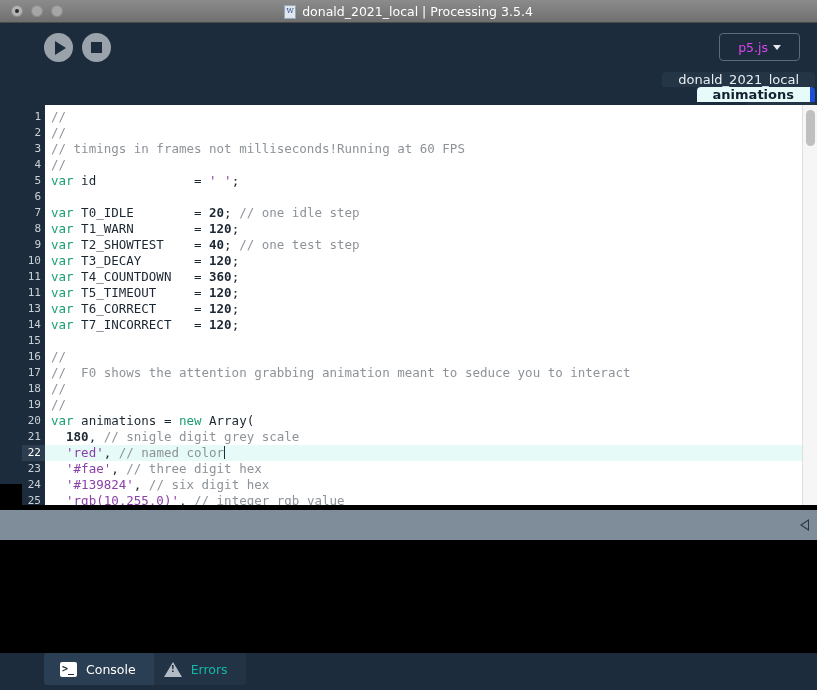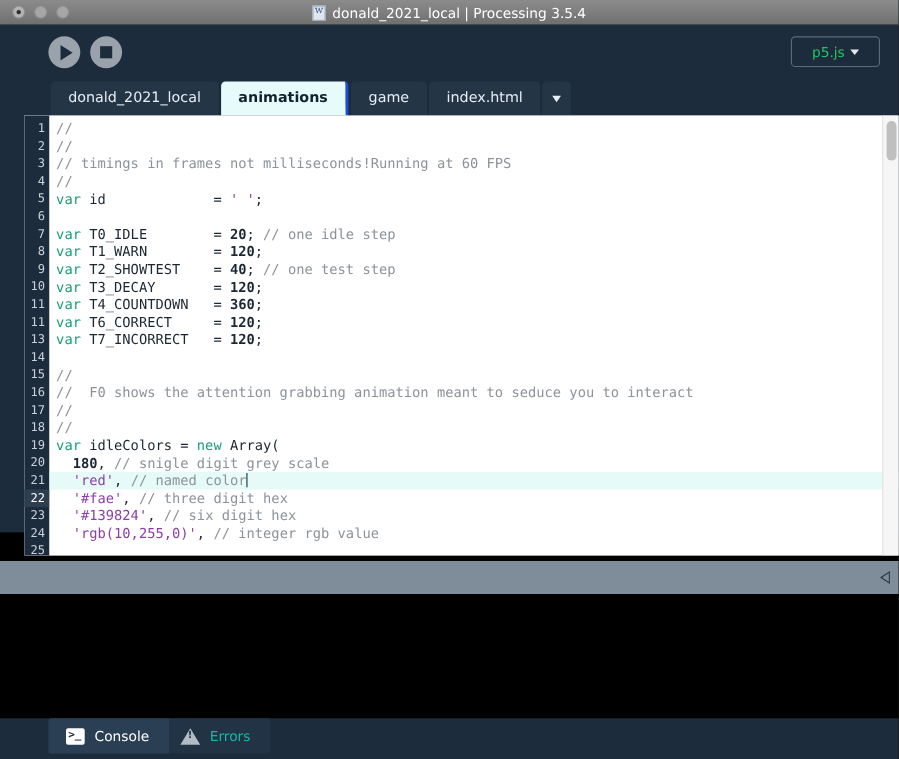--- a/index.html
+++ b/index.html
@@ -57,46 +57,47 @@
     border-left: 11px solid #1d2c3c;
     border-top: 7px solid transparent;
     border-bottom: 7px solid transparent;
   }
   .stop-sq { width: 11px; height: 11px; background: #1d2c3c; }
 
   .mode-select {
     position: absolute; right: 17px; top: 10px;
     min-width: 62px; height: 28px; padding: 0 18px;
     border: 1px solid #5b6b7c; border-radius: 4px;
-    background: #1d2c3c; color: #22c55e; font-size: 12.5px;
+    background: #1d2c3c; color: #d946ef; font-size: 12.5px;
     display: flex; align-items: center; justify-content: center; gap: 5px;
     cursor: pointer;
   }
   .caret-down {
     width: 0; height: 0;
     border-left: 4px solid transparent; border-right: 4px solid transparent;
     border-top: 5px solid #e4e9ee;
   }
 
   
   .tabbar {
     position: absolute; left: 0; top: 72px; width: 817px; height: 33px;
     background: #1d2c3c; display: flex; align-items: flex-end;
-    padding-left: 46px;
+    padding-left: 22px;
+    flex-direction: column;
   }
   .tab {
     height: 31px; padding: 0 16px;
     display: flex; align-items: center; justify-content: center;
     font-size: 13px; color: #e7edf2; background: #243546;
     border-radius: 4px 4px 0 0; margin-right: 2px; cursor: pointer;
     white-space: nowrap;
   }
   .tab.active {
     background: #e6fbfa; color: #142130; font-weight: bold;
-    border-right: 3px solid #1d4ed8;
+    border-right: 5px solid #1d4ed8;
   }
   .tab.tab-menu { padding: 0 9px; }
   .tab-caret {
     width: 0; height: 0;
     border-left: 4px solid transparent; border-right: 4px solid transparent;
     border-top: 6px solid #e7edf2;
   }
 
   
   .editor-wrap {
@@ -279,28 +280,29 @@
         <div class="row"><span class="cmt">//</span></div>
         <div class="row"><span class="cmt">// timings in frames not milliseconds!Running at 60 FPS</span></div>
         <div class="row"><span class="cmt">//</span></div>
         <div class="row"><span class="kw">var</span><span class="pl"> id             = </span><span class="str">' '</span><span class="pl">;</span></div>
         <div class="row"></div>
         <div class="row"><span class="kw">var</span><span class="pl"> T0_IDLE        = </span><span class="num">20</span><span class="pl">; </span><span class="cmt">// one idle step</span></div>
         <div class="row"><span class="kw">var</span><span class="pl"> T1_WARN        = </span><span class="num">120</span><span class="pl">;</span></div>
         <div class="row"><span class="kw">var</span><span class="pl"> T2_SHOWTEST    = </span><span class="num">40</span><span class="pl">; </span><span class="cmt">// one test step</span></div>
         <div class="row"><span class="kw">var</span><span class="pl"> T3_DECAY       = </span><span class="num">120</span><span class="pl">;</span></div>
         <div class="row"><span class="kw">var</span><span class="pl"> T4_COUNTDOWN   = </span><span class="num">360</span><span class="pl">;</span></div>
+        <div class="row"><span class="kw">var</span><span class="pl"> T5_TIMEOUT     = </span><span class="num">120</span><span class="pl">;</span></div>
         <div class="row"><span class="kw">var</span><span class="pl"> T6_CORRECT     = </span><span class="num">120</span><span class="pl">;</span></div>
         <div class="row"><span class="kw">var</span><span class="pl"> T7_INCORRECT   = </span><span class="num">120</span><span class="pl">;</span></div>
         <div class="row"></div>
         <div class="row"><span class="cmt">//</span></div>
         <div class="row"><span class="cmt">//  F0 shows the attention grabbing animation meant to seduce you to interact</span></div>
         <div class="row"><span class="cmt">//</span></div>
         <div class="row"><span class="cmt">//</span></div>
-        <div class="row"><span class="kw">var</span><span class="pl"> idleColors = </span><span class="kw">new</span><span class="pl"> Array(</span></div>
+        <div class="row"><span class="kw">var</span><span class="pl"> animations = </span><span class="kw">new</span><span class="pl"> Array(</span></div>
         <div class="row"><span class="pl">  </span><span class="num">180</span><span class="pl">, </span><span class="cmt">// snigle digit grey scale</span></div>
         <div class="row cur"><span class="pl">  </span><span class="str">'red'</span><span class="pl">, </span><span class="cmt">// named color</span><span class="caret-text"></span></div>
         <div class="row"><span class="pl">  </span><span class="str">'#fae'</span><span class="pl">, </span><span class="cmt">// three digit hex</span></div>
         <div class="row"><span class="pl">  </span><span class="str">'#139824'</span><span class="pl">, </span><span class="cmt">// six digit hex</span></div>
         <div class="row"><span class="pl">  </span><span class="str">'rgb(10,255,0)'</span><span class="pl">, </span><span class="cmt">// integer rgb value</span></div>
       </div>
     <div class="vscroll">
       <div class="vthumb"></div>
     </div>
   </div>

